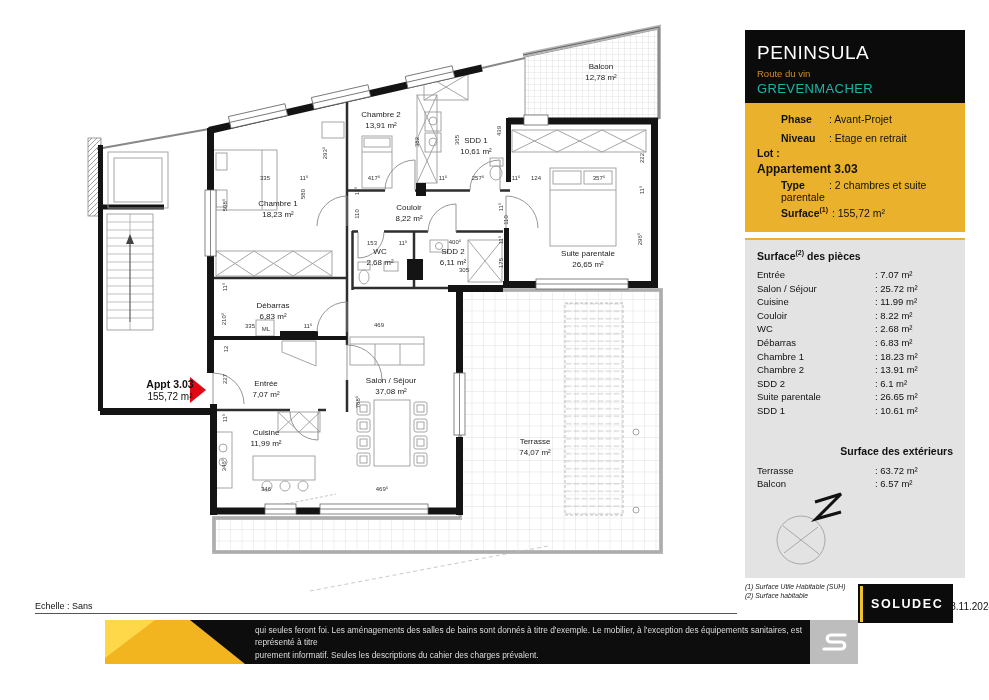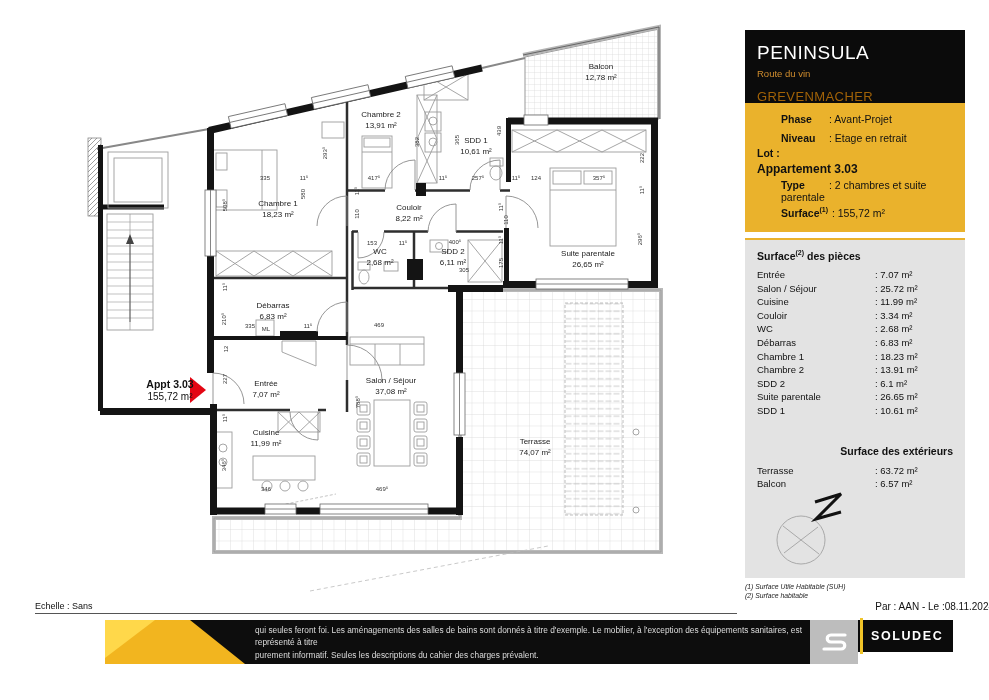--- a/index.html
+++ b/index.html
@@ -22,21 +22,21 @@
   .rlab text { font-size:8px; fill:#1b1b1b; text-anchor:middle; }
   .apt  { font-size:10.5px; font-weight:bold; fill:#111; text-anchor:middle; }
   .apt2 { font-size:10px; fill:#111; text-anchor:middle; }
   .dims text { font-size:6px; fill:#333; text-anchor:middle; }
 
   
   .panel { position:absolute; left:745px; top:30px; width:220px; }
   .p-black { background:#0b0b0b; height:73px; padding:12px 12px 0; box-sizing:border-box; }
   .p-title { color:#fff; font-size:19px; letter-spacing:.5px; }
   .p-street{ color:#d08d2e; font-size:9.5px; margin-top:4px; }
-  .p-city  { color:#a16207; font-size:13px; margin-top:10px; letter-spacing:.4px; }
+  .p-city  { color:#14b8a6; font-size:13px; margin-top:2px; letter-spacing:.4px; }
   .p-yellow{ background:#EAB22C; padding:10px 12px; font-size:10.5px; }
   .row { margin-bottom:3px;padding-left:24px; }
   .lbl { display:inline-block; width:48px; font-weight:bold; }
   .p-apt { font-size:12px; font-weight:bold; margin-bottom:3px; }
   .p-lot { font-weight:bold; margin-bottom:3px; }
   .mb7 { margin-bottom:7px; }
   .p-gray { background:#E3E3E3; margin-top:6px; border-top:2px solid #EAB22C;
             padding:9px 12px; height:340px; box-sizing:border-box; position:relative; }
   .g-title { font-size:10.5px; font-weight:bold; margin-bottom:7px; }
   .srow { display:flex; font-size:9.5px; line-height:13.6px; }
@@ -48,21 +48,21 @@
 
   
   .echelle { position:absolute; left:35px; top:601px; font-size:9px; }
   .ech-rule{ position:absolute; left:35px; top:613px; width:702px; height:1px; background:#555; }
   .notebar { position:absolute; left:105px; top:620px; width:705px; height:44px; background:#0d0d0d; }
   .note-tri{ position:absolute; left:105px; top:620px; }
   .note-text{ position:absolute; left:255px; top:624px; width:550px; color:#ddd;
               font-size:8.3px; line-height:12.3px; }
   .logo-gray{ position:absolute; left:810px; top:620px; width:48px; height:44px; background:#bdbdbd;
               display:flex; align-items:center; justify-content:center; }
-  .logo-black{ position:absolute; left:858px; top:620px; width:95px; height:32px; background:#0b0b0b;
+  .logo-black{ position:absolute; left:858px; top:584px; width:95px; height:39px; background:#0b0b0b;
               display:flex; align-items:center; }
   .ybar { width:3px; height:36px; background:#F0C428; margin-left:2px; }
   .soludec{ color:#fff; font-weight:bold; font-size:12.5px; letter-spacing:1.6px; margin-left:8px; }
 </style>
 </head>
 <body>
 
 <div class="page">
 
   
@@ -405,21 +405,21 @@
       <div class="srow">
           <span class="sname">Salon / Séjour</span>
           <span>: 25.72 m²</span>
         </div>
       <div class="srow">
           <span class="sname">Cuisine</span>
           <span>: 11.99 m²</span>
         </div>
       <div class="srow">
           <span class="sname">Couloir</span>
-          <span>: 3.34 m²</span>
+          <span>: 8.22 m²</span>
         </div>
       <div class="srow">
           <span class="sname">WC</span>
           <span>: 2.68 m²</span>
         </div>
       <div class="srow">
           <span class="sname">Débarras</span>
           <span>: 6.83 m²</span>
         </div>
       <div class="srow">

